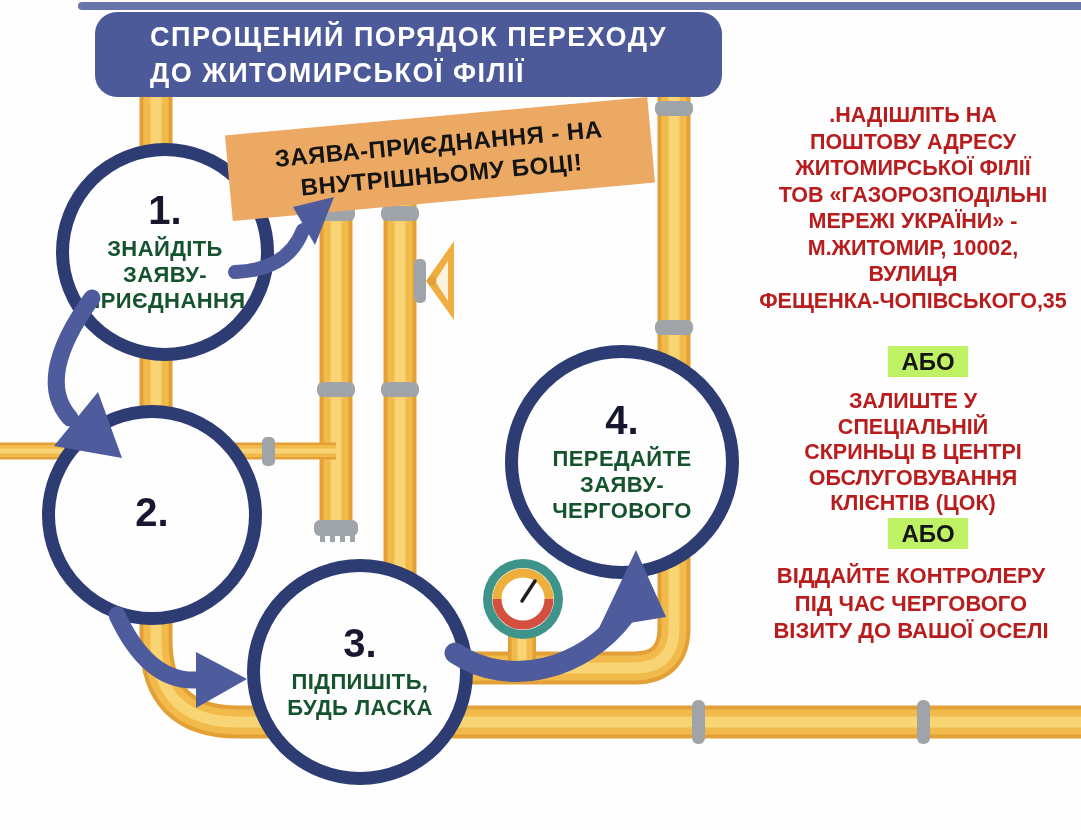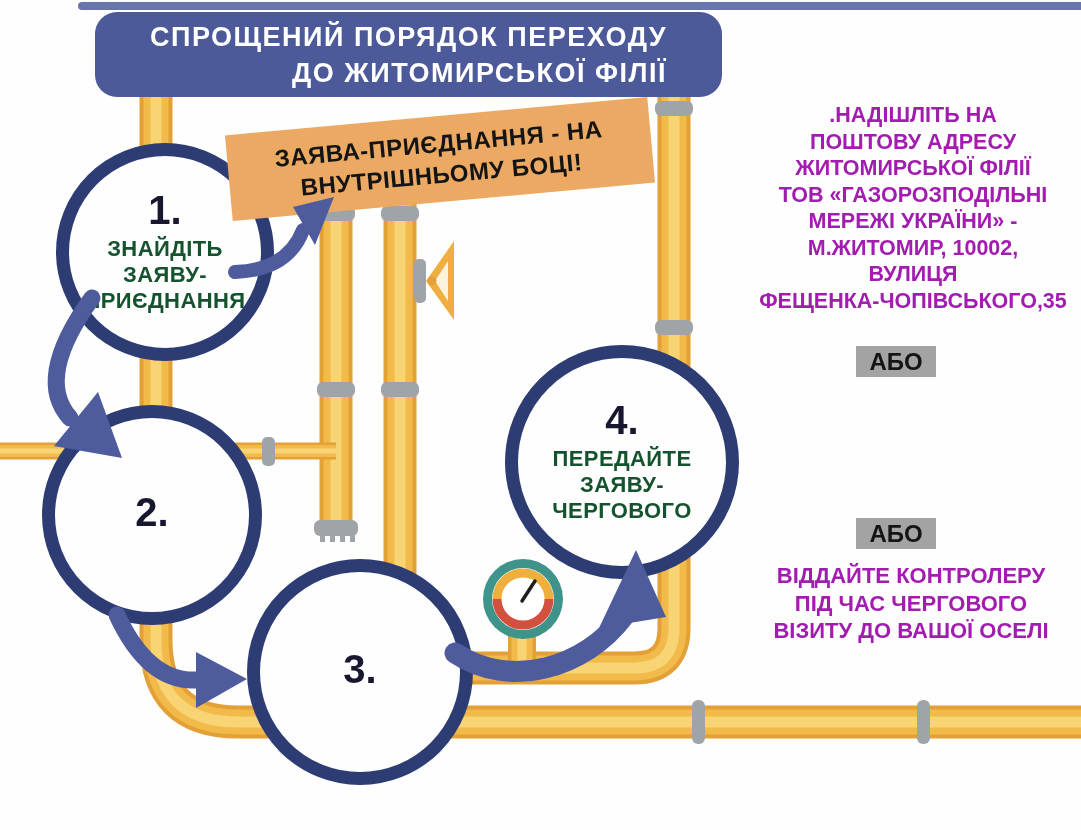--- a/index.html
+++ b/index.html
@@ -22,21 +22,21 @@
   .stub .pipe-mid{stroke-width:21;}
   .stub .pipe-hi{stroke-width:9;}
   .collar{fill:#9fa4a9;}
   .arrow-body{fill:none;stroke:#4e5c9d;stroke-linecap:round;}
   .arrow-head{fill:#4e5c9d;}
   
   .top-strip{position:absolute;left:78px;top:2px;width:1003px;height:8px;background:#6875ab;border-radius:4px 0 0 4px;z-index:5;}
   
   .title{
     position:absolute;left:95px;top:12px;width:627px;height:85px;background:#4d5a9a;border-radius:22px;
-    color:#ffffff;font-weight:800;font-size:27px;line-height:36px;letter-spacing:1.5px;text-align:right;
+    color:#ffffff;font-weight:800;font-size:27px;line-height:36px;letter-spacing:1.5px;text-align:left;
     display:flex;align-items:center;justify-content:center;z-index:5;
   }
   
   .note-banner{
     position:absolute;left:228px;top:116px;width:424px;height:86px;background:#eba963;
     transform:rotate(-5.2deg);color:#141414;font-weight:800;font-size:24px;line-height:31px;
     letter-spacing:0.5px;text-align:center;display:flex;align-items:center;justify-content:center;z-index:3;
   }
   
   .circle{
@@ -45,27 +45,27 @@
     box-sizing:border-box;
   }
   .c1{left:56px;top:143px;width:218px;height:218px;}
   .c2{left:42px;top:405px;width:220px;height:220px;}
   .c3{left:247px;top:559px;width:226px;height:226px;}
   .c4{left:505px;top:345px;width:234px;height:234px;}
   .circle .num{font-size:40px;font-weight:800;color:#17172f;line-height:1;margin-bottom:6px;}
   .circle .lbl{font-size:22px;font-weight:800;color:#14532d;line-height:1.18;letter-spacing:0.4px;}
   
   .opt{
-    position:absolute;text-align:center;font-weight:800;color:#a21caf;z-index:5;
+    position:absolute;text-align:center;font-weight:800;color:#b91c1c;z-index:5;
   }
   .opt-mail{left:745px;top:102px;width:336px;font-size:21.5px;line-height:26.5px;}
   .opt-box{left:745px;top:389px;width:336px;font-size:21.5px;line-height:25.5px;}
   .opt-controller{left:738px;top:562px;width:346px;font-size:22px;line-height:27.5px;}
   .abo{
-    position:absolute;left:856px;width:80px;height:31px;background:#a3a3a3;color:#141414;
+    position:absolute;left:888px;width:80px;height:31px;background:#bef264;color:#141414;
     font-size:24px;font-weight:800;line-height:31px;text-align:center;z-index:5;
   }
   .abo1{top:346px;}
   .abo2{top:518px;}
 </style>
 </head>
 <body>
 
 <div class="canvas">
 
@@ -154,20 +154,22 @@
     <div class="num">1.</div>
     <div class="lbl pre">ЗНАЙДІТЬ
 ЗАЯВУ-
 ПРИЄДНАННЯ</div>
   </div>
   <div class="circle c2">
     <div class="num">2.</div>
   </div>
   <div class="circle c3">
     <div class="num">3.</div>
+    <div class="lbl pre">ПІДПИШІТЬ,
+БУДЬ ЛАСКА</div>
   </div>
   <div class="circle c4">
     <div class="num">4.</div>
     <div class="lbl pre">ПЕРЕДАЙТЕ
 ЗАЯВУ-
 ЧЕРГОВОГО</div>
   </div>
 
   <svg class="arrows" viewBox="0 0 1081 830" aria-hidden="true">
     <g>
@@ -190,18 +192,23 @@
 
   <div class="opt opt-mail pre">.НАДІШЛІТЬ НА
 ПОШТОВУ АДРЕСУ
 ЖИТОМИРСЬКОЇ ФІЛІЇ
 ТОВ «ГАЗОРОЗПОДІЛЬНІ
 МЕРЕЖІ УКРАЇНИ» -
 М.ЖИТОМИР, 10002,
 ВУЛИЦЯ
 ФЕЩЕНКА-ЧОПІВСЬКОГО,35</div>
   <div class="abo abo1">АБО</div>
+  <div class="opt opt-box pre">ЗАЛИШТЕ У
+СПЕЦІАЛЬНІЙ
+СКРИНЬЦІ В ЦЕНТРІ
+ОБСЛУГОВУВАННЯ
+КЛІЄНТІВ (ЦОК)</div>
   <div class="abo abo2">АБО</div>
   <div class="opt opt-controller pre">ВІДДАЙТЕ КОНТРОЛЕРУ
 ПІД ЧАС ЧЕРГОВОГО
 ВІЗИТУ ДО ВАШОЇ ОСЕЛІ</div>
 
 </div>
 
 </body></html>

